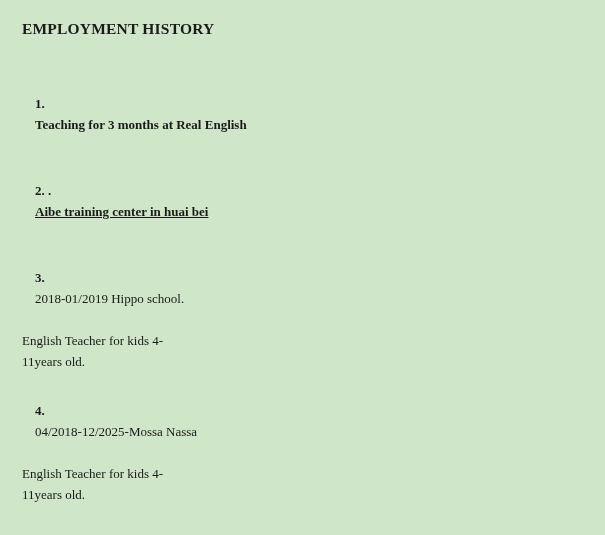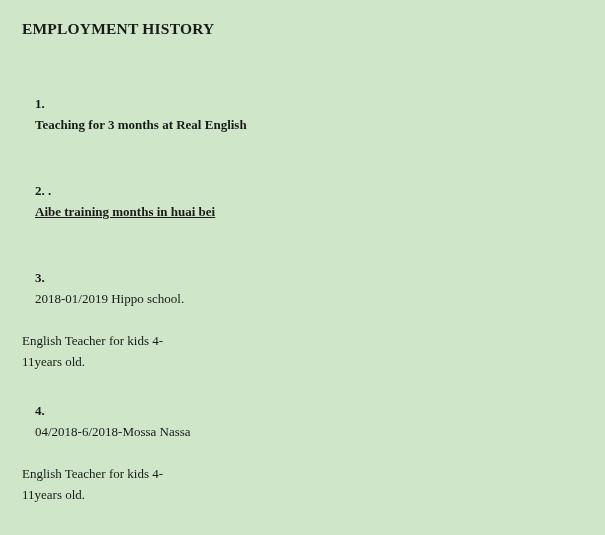--- a/index.html
+++ b/index.html
@@ -56,35 +56,35 @@
   <div class="spacer-lg"></div>
 
   <div class="line bold">
     <span class="num">1.</span>
     <span>Teaching for 3 months at Real English</span>
   </div>
   <div class="gap-xs"></div>
 
   <div class="line bold">
     <span class="num">2. .</span>
-    <span class="underline-word">Aibe training months in huai bei</span>
+    <span class="underline-word">Aibe training center in huai bei</span>
   </div>
   <div class="gap-xs"></div>
 
   <div class="line">
     <span class="num">3.</span>
     <span>2018-01/2019 Hippo school.</span>
   </div>
   <div class="line">English Teacher for kids 4-</div>
   <div class="line">11years old.</div>
   <div class="gap-sm"></div>
 
   <div class="line">
     <span class="num">4.</span>
-    <span>04/2018-6/2018-Mossa Nassa</span>
+    <span>04/2018-12/2025-Mossa Nassa</span>
   </div>
   <div class="line">English Teacher for kids 4-</div>
   <div class="line">11years old.</div>
   <div class="gap-sm"></div>
 
   <div class="line">
     
     
   </div>
 

